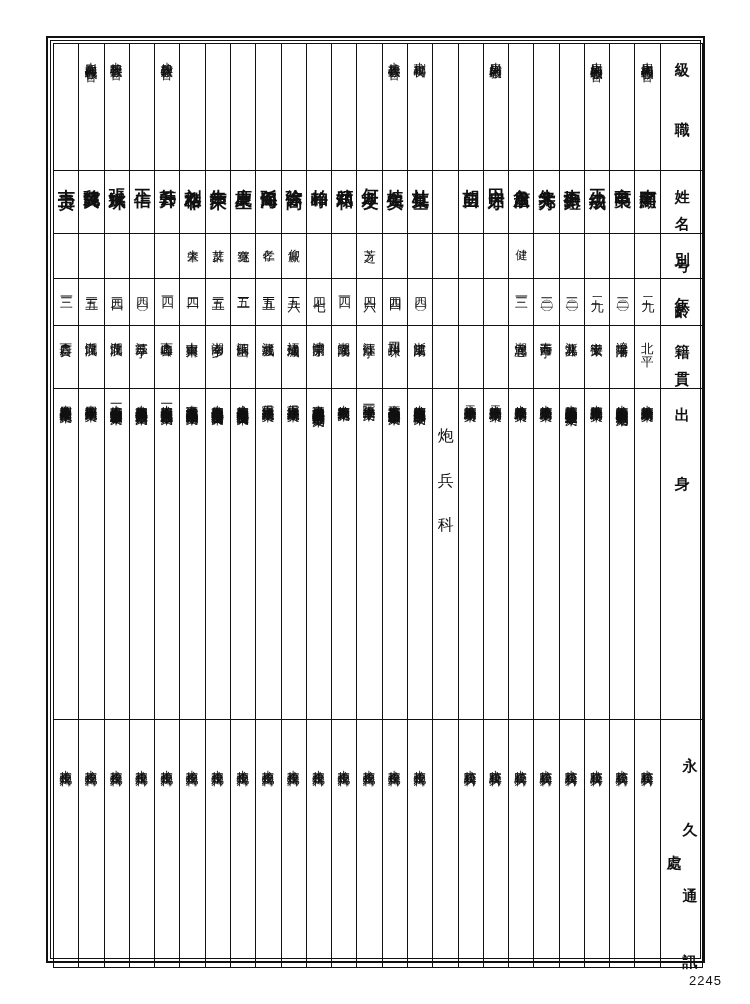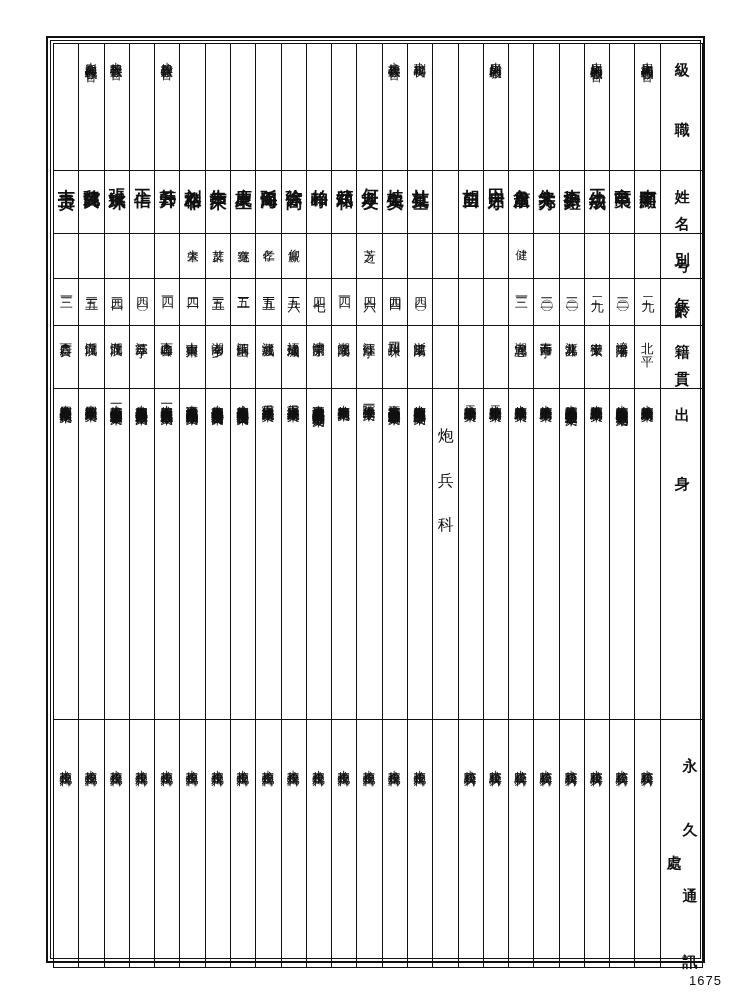--- a/index.html
+++ b/index.html
@@ -725,14 +725,14 @@
               <span class="vt">本校炮兵科</span>
             </td>
             <td class="contact">
               <span class="vt">本校炮兵科</span>
             </td>
           </tr>
       </tbody>
     </table>
   </div>
 
-  <div class="page-number">1675</div>
+  <div class="page-number">2245</div>
 </div>
 
 </body></html>

